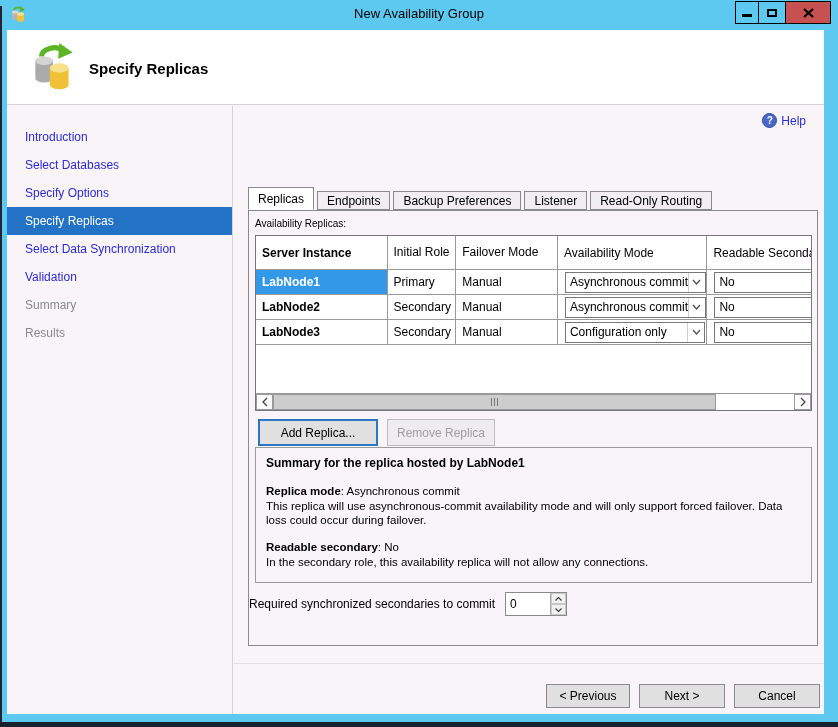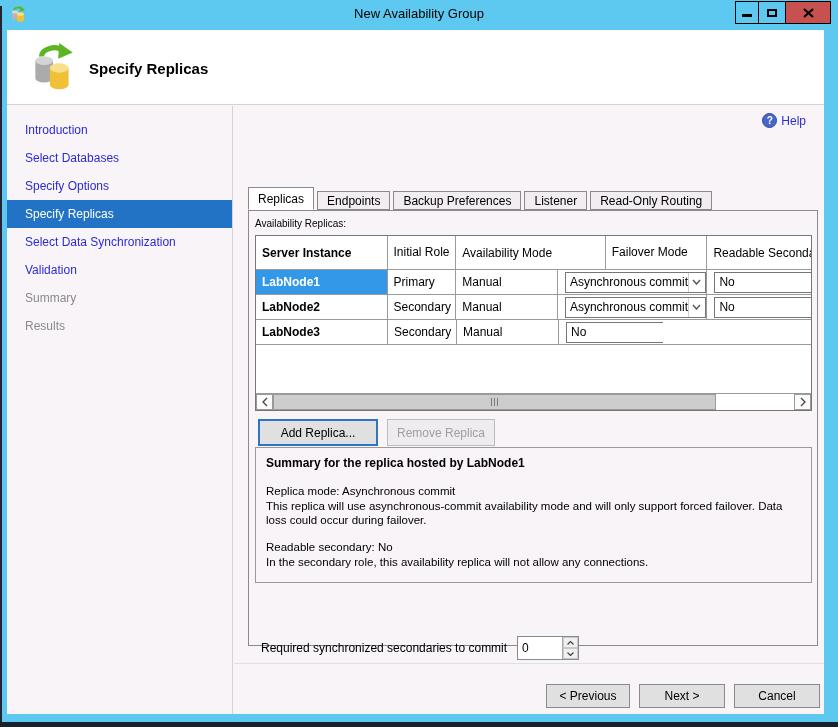--- a/index.html
+++ b/index.html
@@ -22,21 +22,21 @@
   .glyph-min { width:10px; height:3px; background:#000; margin-top:6px; }
   .glyph-max { width:10px; height:8px; border:2px solid #000; background:transparent; }
 
   
   .dialog { position:absolute; left:7px; top:30px; right:14px; bottom:13px; background:#F8F4F8; }
 
   .header { position:absolute; left:0; top:0; right:0; height:75px; background:#FFFFFF; border-bottom:1px solid #D5D1D5; }
   .header-icon { position:absolute; left:20px; top:10px; }
   .page-title { position:absolute; left:82px; top:30px; font-size:15px; font-weight:bold; color:#000; }
 
-  .sidebar { position:absolute; left:0; top:76px; bottom:0; width:226px; border-right:1px solid #D5D1D5; padding-top:10px; }
+  .sidebar { position:absolute; left:0; top:76px; bottom:0; width:226px; border-right:1px solid #D5D1D5; padding-top:17px; }
   .nav-item { height:28px; line-height:28px; padding-left:18px; font-size:12px; color:#2B2BD5; cursor:pointer; white-space:nowrap; }
   .nav-item.active { background:#2273C6; color:#FFFFFF; }
   .nav-item.disabled { color:#8A8A8A; cursor:default; }
 
   .main { position:absolute; left:227px; top:76px; right:0; bottom:0; }
 
   .help { position:absolute; top:7px; right:18px; display:flex; align-items:center; gap:4px; color:#2B2BD5; font-size:12px; cursor:pointer; }
   .help-icon { width:15px; height:15px; border-radius:50%; background:#4A67C8; border:1px solid #2E4BA8; color:#fff; font-size:10px; font-weight:bold; display:flex; align-items:center; justify-content:center; }
 
   .instruction { position:absolute; left:19px; top:54px; font-size:12px; font-weight:bold; color:#000; }
@@ -69,23 +69,23 @@
   .scroll-thumb { position:absolute; left:0; top:0; bottom:0; width:85%; background:#CDCDCD; border:1px solid #9A9A9A; display:flex; align-items:center; justify-content:center; gap:2px; cursor:grab; }
   .grip-bar { width:1px; height:8px; background:#7A7A7A; }
 
   .btn { font-size:12px; color:#000; background:#E0E0E0; border:1px solid #8A8A8A; display:flex; align-items:center; justify-content:center; cursor:pointer; }
   .add-btn { position:absolute; left:9px; top:208px; width:120px; height:27px; border:2px solid #2E75C4; }
   .remove-btn { position:absolute; left:138px; top:208px; width:108px; height:27px; color:#A0A0A0; border-color:#BCBCBC; background:#EEECEE; cursor:default; }
 
   .summary { position:absolute; left:6px; top:236px; width:557px; height:136px; border:1px solid #9A9A9A; padding:8px 10px; font-size:11.5px; line-height:1.3; color:#000; overflow:hidden; }
   .summary .s-title { font-weight:bold; font-size:12px; margin-bottom:12px; }
   .summary .s-block { margin-bottom:12px; }
-  .s-label { font-weight:normal; }
-
-  .quorum { position:absolute; left:12px; top:381px; display:flex; align-items:center;margin-top:44px; }
+  .s-label { font-weight:bold; }
+
+  .quorum { position:absolute; left:0; top:381px; display:flex; align-items:center; }
   .quorum-label { font-size:12px; color:#000; width:256px; }
   .spinner { display:flex; width:62px; height:24px; border:1px solid #8A8A8A; background:#FFFFFF; }
   .spinner input { width:44px; border:none; outline:none; font-size:12px; padding-left:4px; font-family:"Liberation Sans",sans-serif; }
   .spin-btns { width:16px; display:flex; flex-direction:column; border-left:1px solid #ACACAC; }
   .spin-btn { flex:1; background:#F0F0F0; border:1px solid #C8C8C8; display:flex; align-items:center; justify-content:center; cursor:pointer; }
 
   .footer-divider { position:absolute; left:0; right:0; top:557px; border-top:1px solid #E3DFE3; }
   .footer-btn { position:absolute; top:578px; height:24px; }
   .prev-btn { left:312px; width:84px; }
   .next-btn { left:405px; width:86px; }
@@ -163,22 +163,22 @@
         <div class="tab">Read-Only Routing</div>
       </div>
 
       <div class="panel">
         <div class="grid-label">Availability Replicas:</div>
 
         <div class="grid">
           <div class="grid-header">
             <div class="gh-cell c0">Server Instance</div>
             <div class="gh-cell c1 wrap">Initial Role</div>
+            <div class="gh-cell c2 wrap">Failover Mode</div>
             <div class="gh-cell c3">Availability Mode</div>
-            <div class="gh-cell c2 wrap">Failover Mode</div>
             <div class="gh-cell c4">Readable Secondary</div>
           </div>
 
           <div class="grid-row">
             <div class="g-cell c0 sel">LabNode1</div>
             <div class="g-cell c1">Primary</div>
             <div class="g-cell c2">Manual</div>
             <div class="g-cell c3">
               <div class="combo">
                 <span class="combo-text">Asynchronous commit</span>
@@ -214,20 +214,30 @@
               <div class="combo noarrow">
                 <span class="combo-text">No</span>
               </div>
             </div>
           </div>
 
           <div class="grid-row">
             <div class="g-cell c0">LabNode3</div>
             <div class="g-cell c1">Secondary</div>
             <div class="g-cell c2">Manual</div>
+            <div class="g-cell c3">
+              <div class="combo">
+                <span class="combo-text">Configuration only</span>
+                <span class="combo-arrow">
+                  <svg width="9" height="6" viewBox="0 0 9 6">
+                      <polyline points="1,1 4.5,5 8,1" fill="none" stroke="#555" stroke-width="1.4"></polyline>
+                    </svg>
+                </span>
+              </div>
+            </div>
             <div class="g-cell c4">
               <div class="combo noarrow">
                 <span class="combo-text">No</span>
               </div>
             </div>
           </div>
 
           <div class="grid-filler"></div>
 
           <div class="hscroll">

